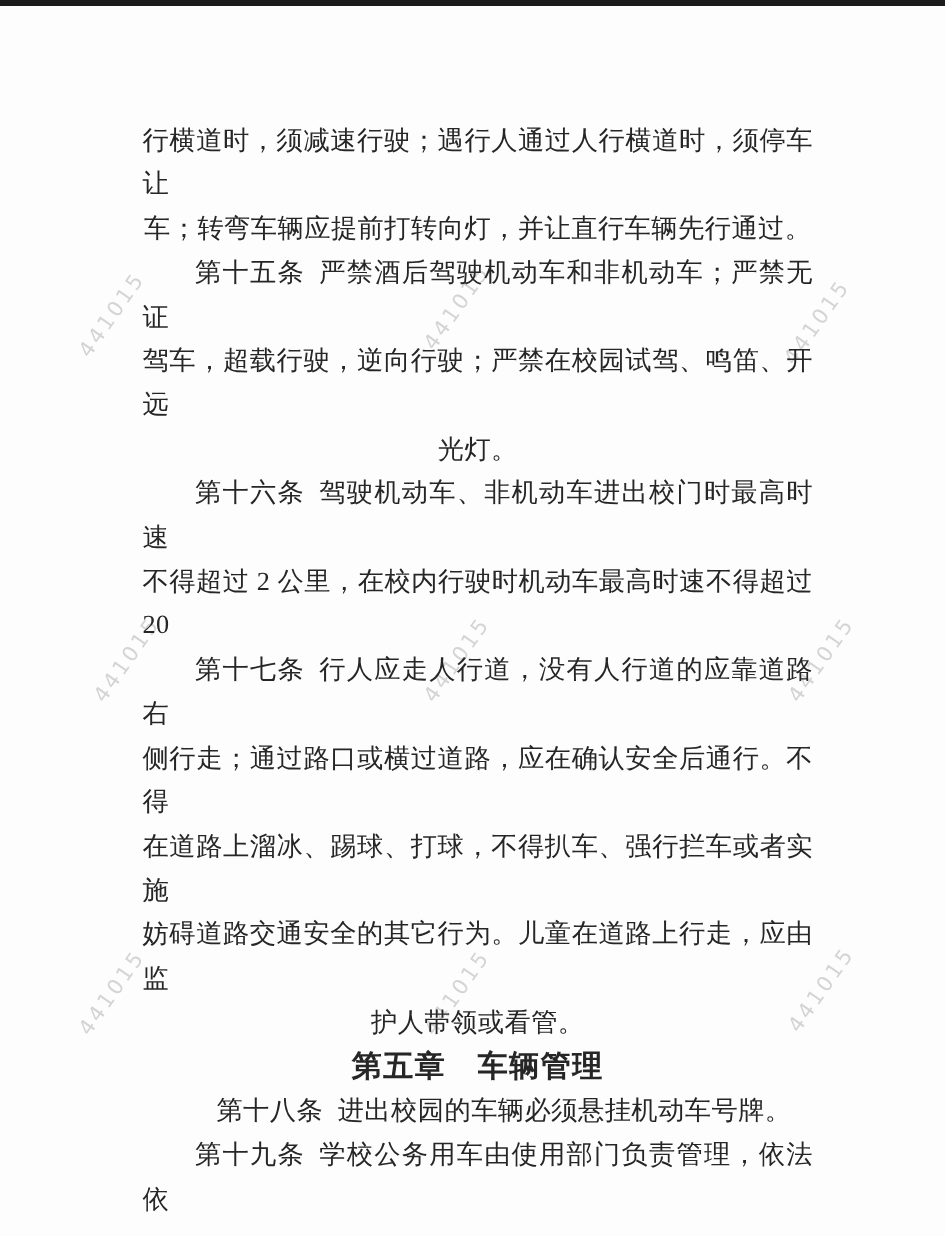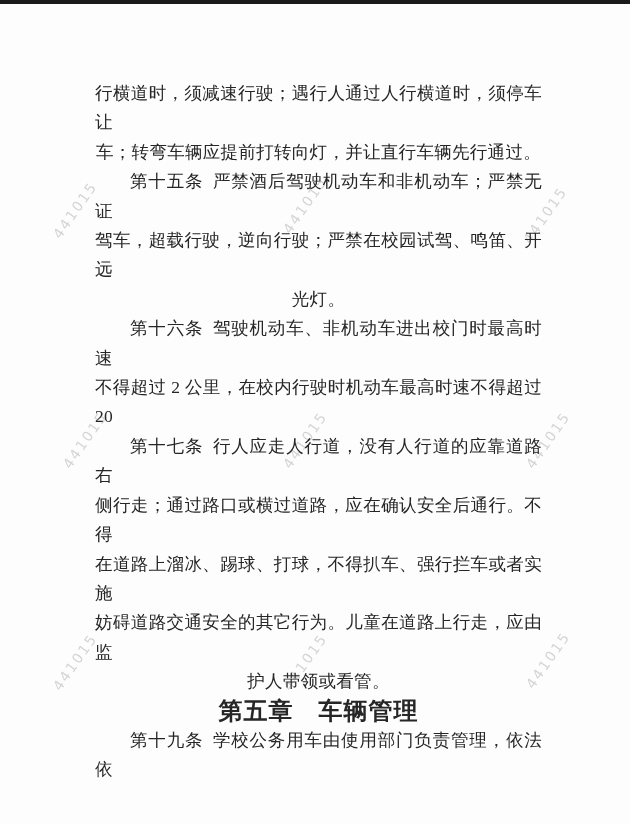--- a/index.html
+++ b/index.html
@@ -57,21 +57,21 @@
     text-align-last: justify;
     text-justify: inter-character;
   }
   .line.indent {
     text-indent: 2em;
   }
   .line.heading {
     white-space: normal;
     text-align: center;
     font-weight: bold;
-    font-size: 24px;
+    font-size: 20px;
     letter-spacing: 1px;
   }
   b.art {
     font-weight: normal;
     margin-right: 0.55em;
   }
 </style>
 </head>
 <body>
 
@@ -95,15 +95,16 @@
       <div class="line just">驾车，超载行驶，逆向行驶；严禁在校园试驾、鸣笛、开远</div>
       <div class="line">光灯。</div>
       <div class="line just indent"><b class="art">第十六条</b>驾驶机动车、非机动车进出校门时最高时速</div>
       <div class="line just">不得超过 2 公里，在校内行驶时机动车最高时速不得超过 20</div>
       <div class="line just indent"><b class="art">第十七条</b>行人应走人行道，没有人行道的应靠道路右</div>
       <div class="line just">侧行走；通过路口或横过道路，应在确认安全后通行。不得</div>
       <div class="line just">在道路上溜冰、踢球、打球，不得扒车、强行拦车或者实施</div>
       <div class="line just">妨碍道路交通安全的其它行为。儿童在道路上行走，应由监</div>
       <div class="line">护人带领或看管。</div>
       <div class="line heading">第五章　车辆管理</div>
+      <div class="line indent"><b class="art">第十八条</b>进出校园的车辆必须悬挂机动车号牌。</div>
       <div class="line just indent"><b class="art">第十九条</b>学校公务用车由使用部门负责管理，依法依</div>
     </div>
 </div>
 
 </body></html>

